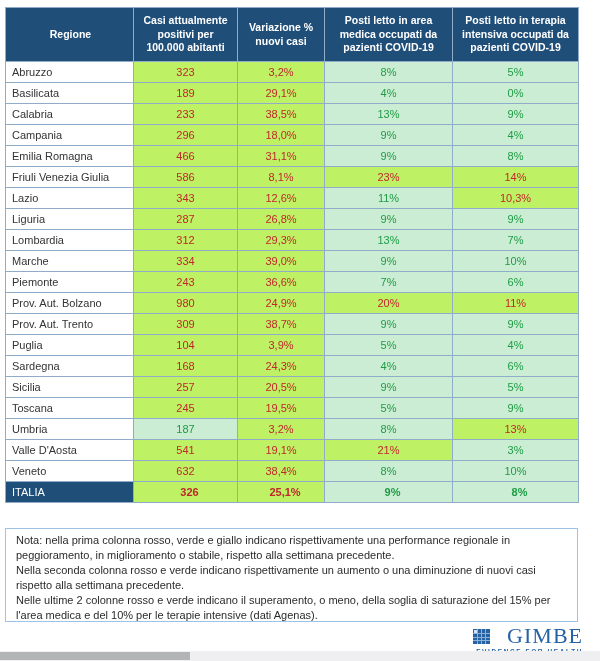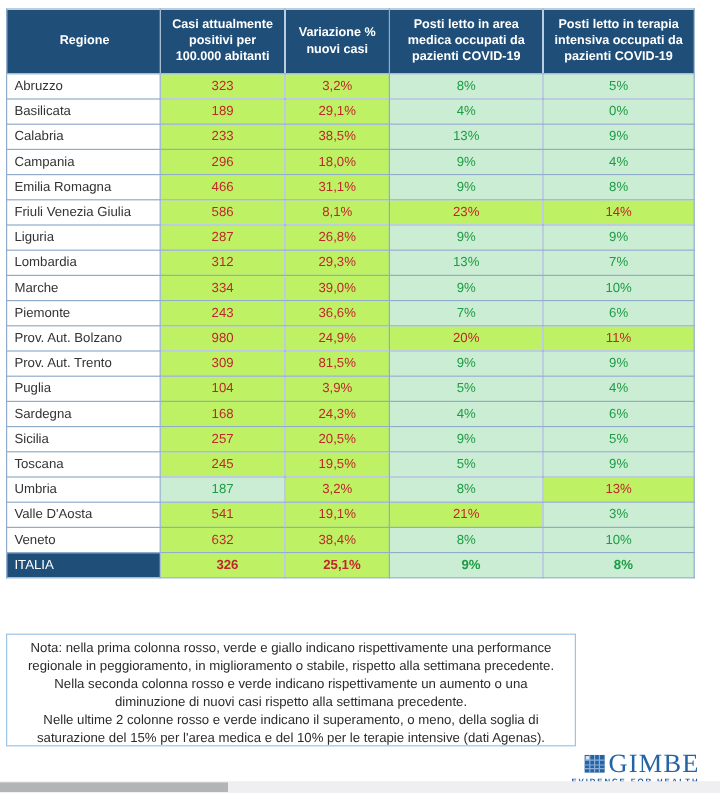--- a/index.html
+++ b/index.html
@@ -22,32 +22,31 @@
   .report-table thead th.first{text-align:center;padding-left:6px;}
   .report-table tbody tr{height:21px;margin-top:40px;}
   .report-table td{font-size:11px;padding:1px 4px;}
   td.region{background:#ffffff;color:#333333;text-align:left;padding-left:6px;}
   td.val{text-align:center;}
   td.red{background:#bef264;color:#C0272D;}
   td.green{background:#CBEDD3;color:#1E9C45;}
   tr.total td.region{background:#1F4E79;color:#ffffff;font-weight:normal;}
   tr.total td.val{font-weight:bold;padding-left:12px;}
   .note-box{
-    position:absolute;left:5px;top:528px;width:475px;height:94px;
+    position:absolute;left:5px;top:528px;width:573px;height:94px;
     box-sizing:border-box;border:1px solid #9DC3E6;background:#ffffff;
     padding:4px 10px;font-size:11px;line-height:15px;color:#2b2b2b;
     overflow:hidden;
-    text-align:center;
   }
   .note-box p{margin:0;}
   .logo{
     position:absolute;top:625px;right:17px;width:110px;text-align:right;
     color:#2563A5;
   }
-  .logo-row{display:flex;align-items:center;justify-content:flex-end;gap:3px;}
+  .logo-row{display:flex;align-items:center;justify-content:space-between;gap:3px;}
   .logo-word{
     font-family:"Liberation Serif", serif;font-size:22px;line-height:22px;
     letter-spacing:1px;color:#2563A5;
   }
   .logo-tagline{
     font-size:6.5px;font-weight:bold;letter-spacing:1.6px;margin-top:1px;
     color:#2563A5;white-space:nowrap;
   }
   .scrollbar{
     position:absolute;left:0;bottom:0;width:600px;height:10px;background:#efeff1;
@@ -113,20 +112,27 @@
         <td class="val green">8%</td>
       </tr>
       <tr>
         <td class="region">Friuli Venezia Giulia</td>
         <td class="val red">586</td>
         <td class="val red">8,1%</td>
         <td class="val red">23%</td>
         <td class="val red">14%</td>
       </tr>
       <tr>
+        <td class="region">Lazio</td>
+        <td class="val red">343</td>
+        <td class="val red">12,6%</td>
+        <td class="val green">11%</td>
+        <td class="val red">10,3%</td>
+      </tr>
+      <tr>
         <td class="region">Liguria</td>
         <td class="val red">287</td>
         <td class="val red">26,8%</td>
         <td class="val green">9%</td>
         <td class="val green">9%</td>
       </tr>
       <tr>
         <td class="region">Lombardia</td>
         <td class="val red">312</td>
         <td class="val red">29,3%</td>
@@ -150,21 +156,21 @@
       <tr>
         <td class="region">Prov. Aut. Bolzano</td>
         <td class="val red">980</td>
         <td class="val red">24,9%</td>
         <td class="val red">20%</td>
         <td class="val red">11%</td>
       </tr>
       <tr>
         <td class="region">Prov. Aut. Trento</td>
         <td class="val red">309</td>
-        <td class="val red">81,5%</td>
+        <td class="val red">38,7%</td>
         <td class="val green">9%</td>
         <td class="val green">9%</td>
       </tr>
       <tr>
         <td class="region">Puglia</td>
         <td class="val red">104</td>
         <td class="val red">3,9%</td>
         <td class="val green">5%</td>
         <td class="val green">4%</td>
       </tr>

